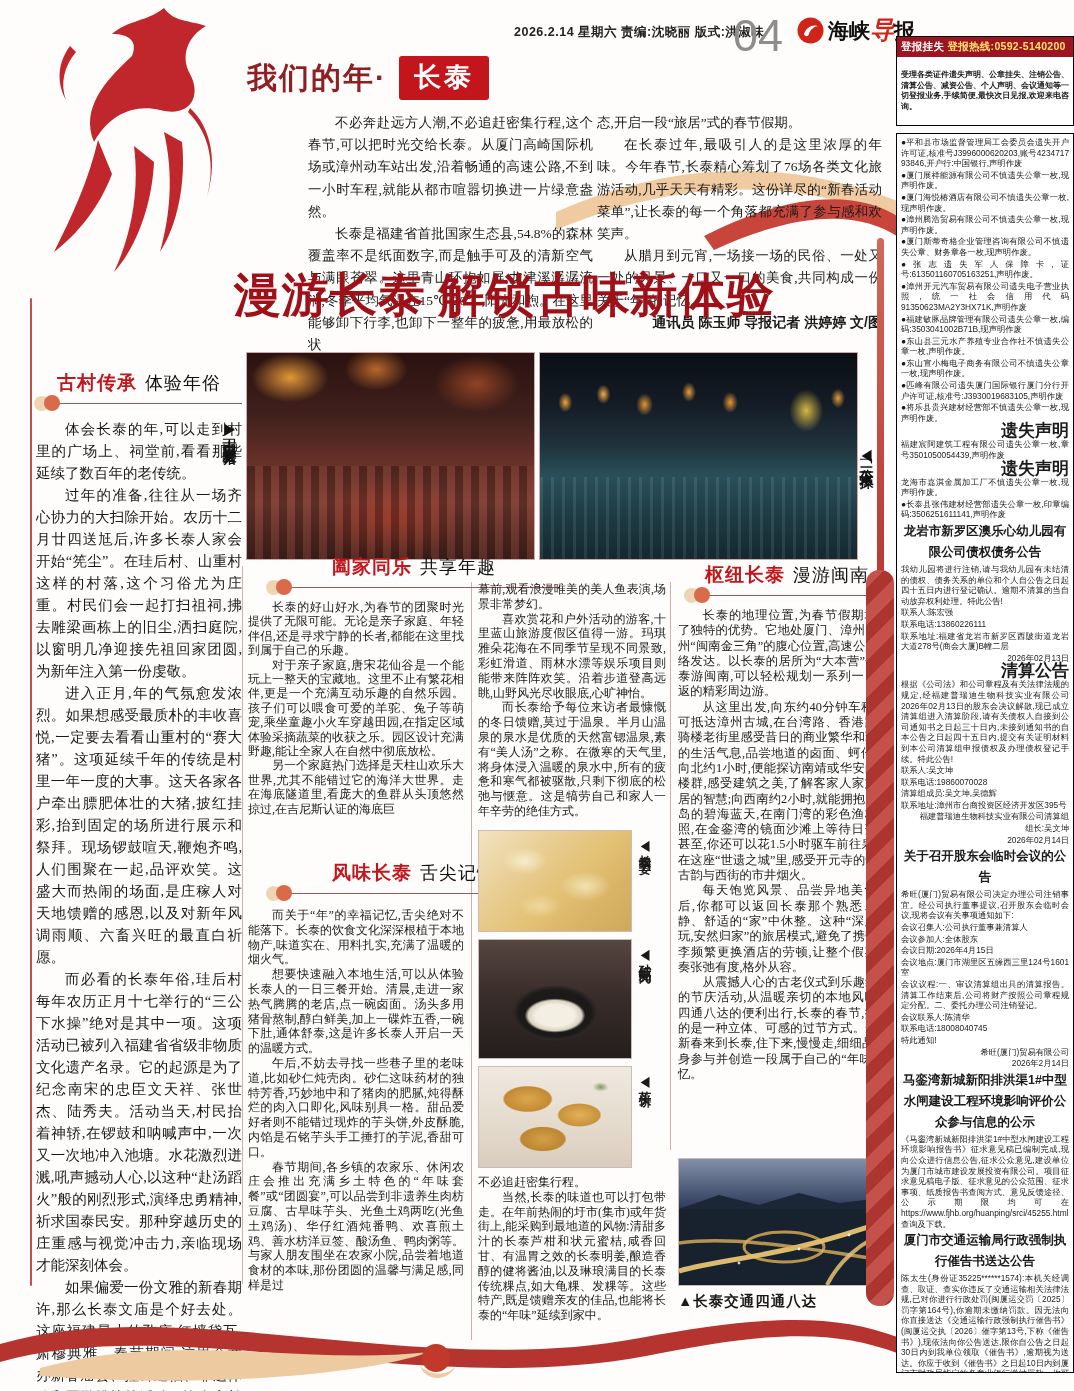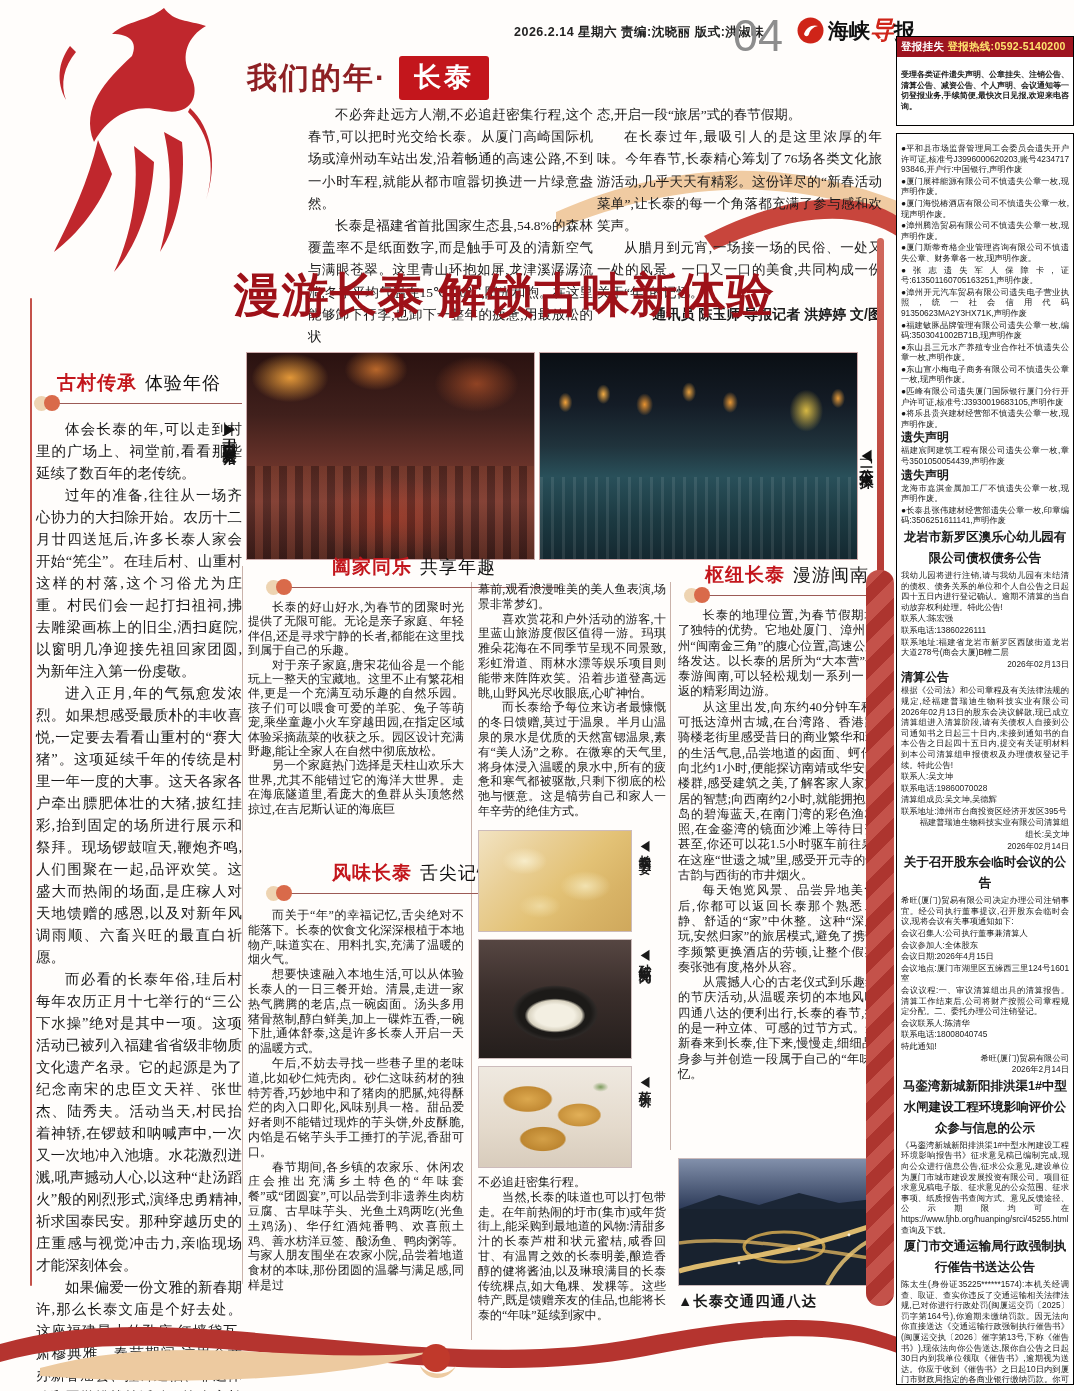--- a/index.html
+++ b/index.html
@@ -10,21 +10,21 @@
   .dateline{left:514px;top:24px;font:600 12.5px "Liberation Sans",sans-serif;color:#222;letter-spacing:.5px;}
   .pagenum{left:733px;top:10px;font:300 45px "Liberation Sans",sans-serif;color:#8d8d8d;}
   .logo{left:797px;top:14px;display:flex;align-items:center;gap:4px;}
   .logo-text{font:700 21px "Liberation Sans",sans-serif;color:#111;}
   .logo-accent{color:#cf2418;font-style:italic;font-size:24px;}
   .series{left:212px;top:56px;display:flex;align-items:center;gap:12px;}
   .series-title{font:700 30px "Liberation Sans",sans-serif;color:#8e2024;letter-spacing:2px;margin-left:35px;}
   .series-tag{background:#c3161c;color:#fff;font:700 27px "Liberation Sans",sans-serif;
               padding:3px 15px 5px;border-radius:3px;letter-spacing:3px;}
   
-  .lede{left:308px;top:104px;width:584px;display:flex;gap:4px;font-size:13.5px;line-height:22.2px;}
+  .lede{left:308px;top:112px;width:584px;display:flex;gap:4px;font-size:13.5px;line-height:22.2px;}
   .lede-col{width:285px;}
   .para{margin:0;text-indent:2em;text-align:justify;}
   .para.cont{text-indent:0;}
   .byline{margin-top:2px;text-align:right;font:600 14px "Liberation Sans",sans-serif;}
   
   .headline{left:118px;top:264px;width:772px;text-align:center;font-weight:700;font-size:47px;
             color:#9e1118;letter-spacing:1px;}
   
   .ph{border:1px solid #caa;}
   .photo1{left:246px;top:352px;width:287px;height:206px;background:
@@ -94,24 +94,24 @@
   
   .traffic{left:678px;top:1158px;width:212px;height:126px;border:1px solid #cbb;}
   .tcap{left:678px;top:1292px;font:700 14.5px "Liberation Sans",sans-serif;letter-spacing:1px;}
   
   .sidebar{left:896px;top:36px;width:178px;height:1350px;font-family:"Liberation Sans",sans-serif;}
   .sb-box{border:1.5px solid #000;background:#fff;}
   .hotbar{background:#9e1420;color:#fff;font:700 10.5px "Liberation Sans",sans-serif;
           padding:3px 4px;text-align:left;letter-spacing:.3px;}
   .hotbar .num{color:#ffe36e;}
   .hotnote{font-size:8px;line-height:10.5px;padding:13px 4px;text-align:justify;font-weight:600;}
-  .sb-main{margin-top:7px;padding:9px 4px;font-size:8.3px;line-height:10.6px;text-align:justify;
+  .sb-main{margin-top:7px;padding:3px 4px;font-size:8.3px;line-height:10.6px;text-align:justify;
            height:1232px;overflow:hidden;}
   .sb-main p{margin:0 0 1px;}
-  .sb-title{text-align:left;font-weight:700;font-size:12px;line-height:14px;margin:3px 0 2px;}
+  .sb-title{text-align:right;font-weight:700;font-size:17px;line-height:14px;margin:3px 0 2px;}
   .sb-bigtitle{text-align:center;font-weight:700;font-size:12.5px;line-height:21px;margin:4px 0 2px;}
   .sb-right{text-align:right;}
   
   .left-border{left:30px;top:298px;width:2px;height:988px;background:#c4524a;border-radius:2px;}
   .right-ribbon{left:866px;top:570px;width:28px;height:736px;border-radius:13px;
      background:repeating-linear-gradient(135deg,#c4524a 0 13px,#ad352f 13px 26px);}
   .right-stem{left:877px;top:238px;width:7px;height:340px;background:linear-gradient(180deg,#d0685c,#b53a33);border-radius:4px;}
 </style>
 </head>
 <body>

